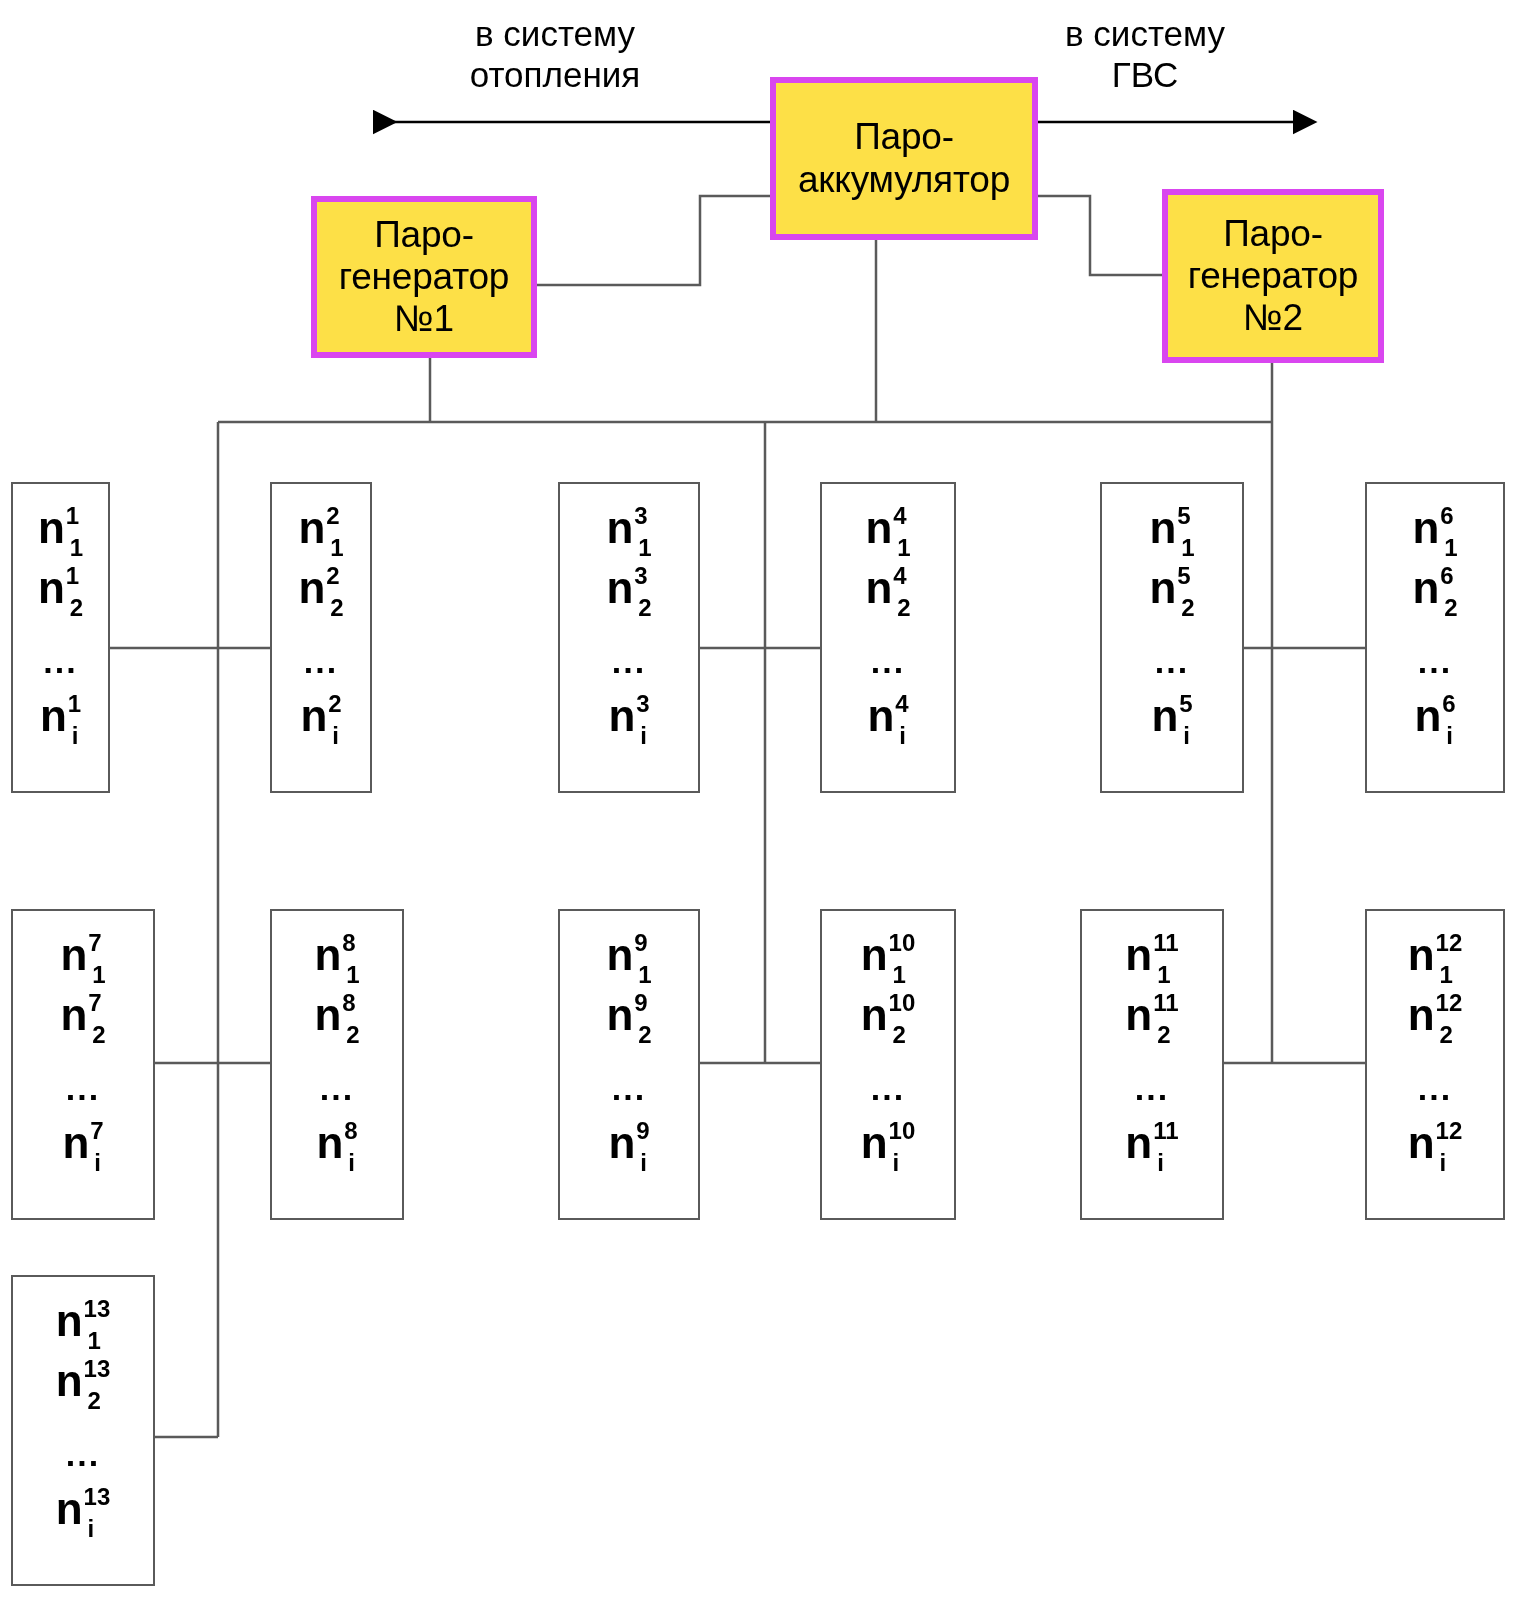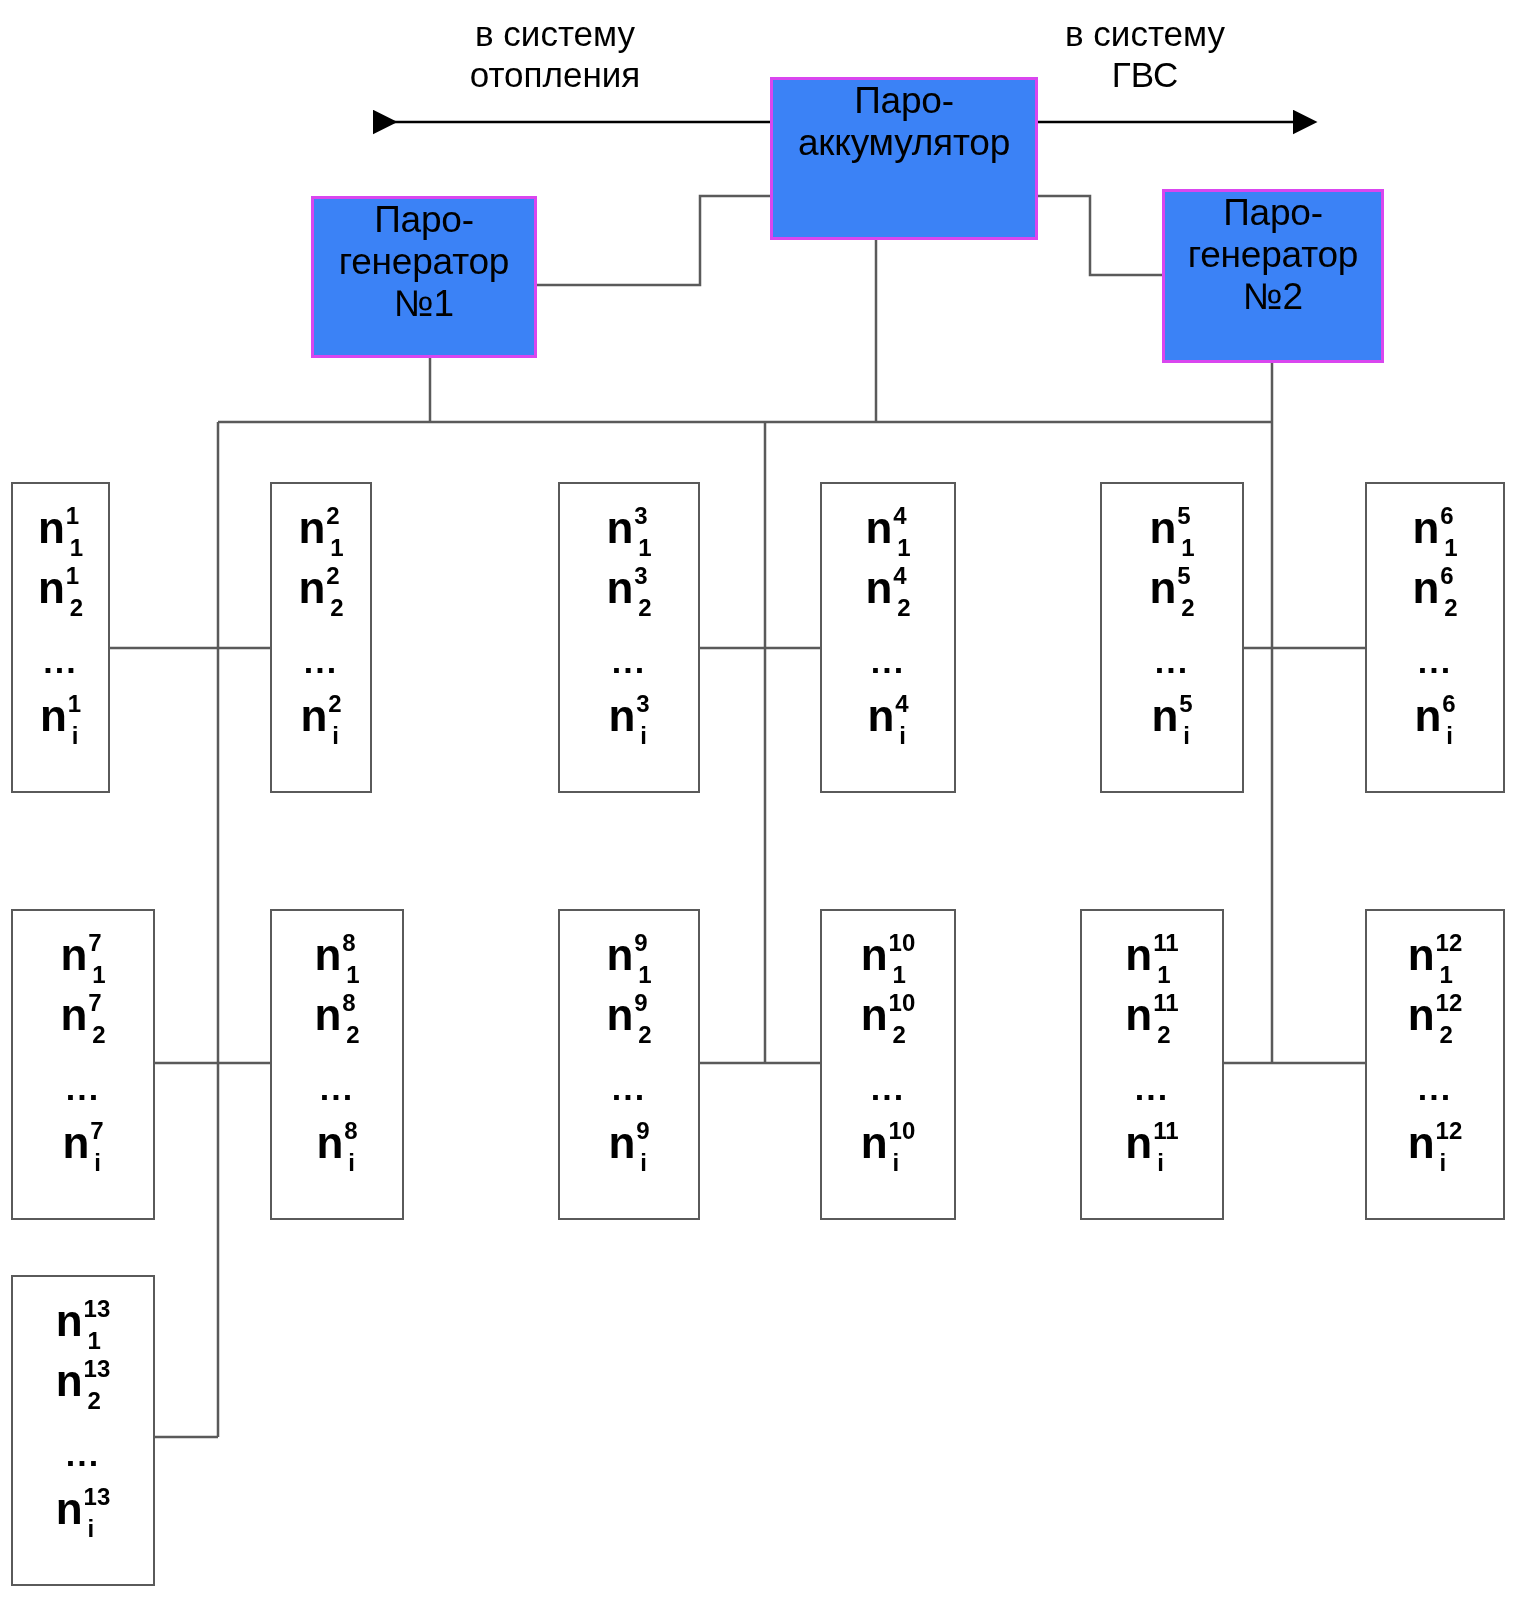--- a/index.html
+++ b/index.html
@@ -21,26 +21,26 @@
     position: absolute;
     left: 0;
     top: 0;
     width: 1519px;
     height: 1607px;
     pointer-events: none;
   }
   .node {
     position: absolute;
     box-sizing: border-box;
-    border: 3px solid #d946ef;
-    background: #3b82f6;
+    border: 6px solid #d946ef;
+    background: #fde047;
     display: flex;
     flex-direction: column;
     align-items: center;
-    justify-content: flex-start;
+    justify-content: center;
   }
   .node-title {
     font-size: 37px;
     line-height: 1.14;
     color: #000000;
     text-align: center;
     white-space: pre-line;
     letter-spacing: -0.2px;
   }
   .nbox {

